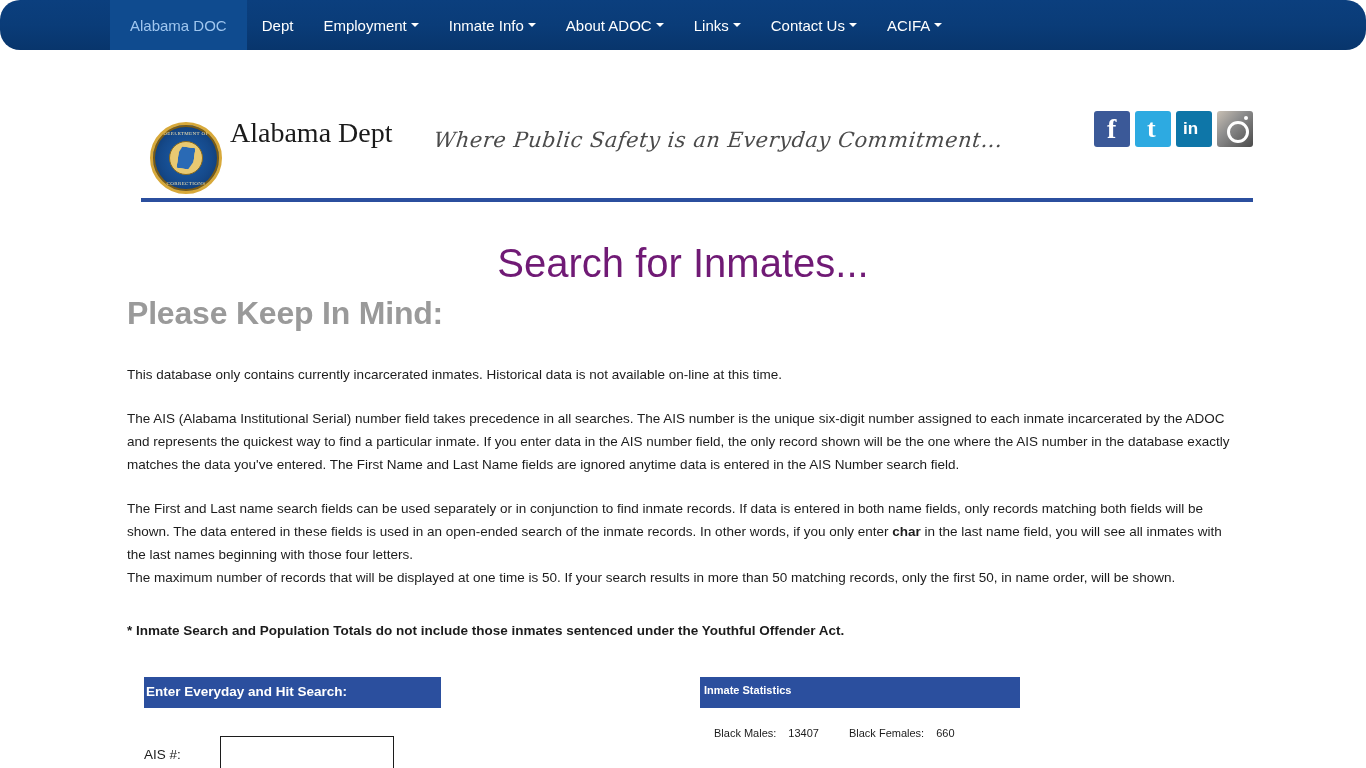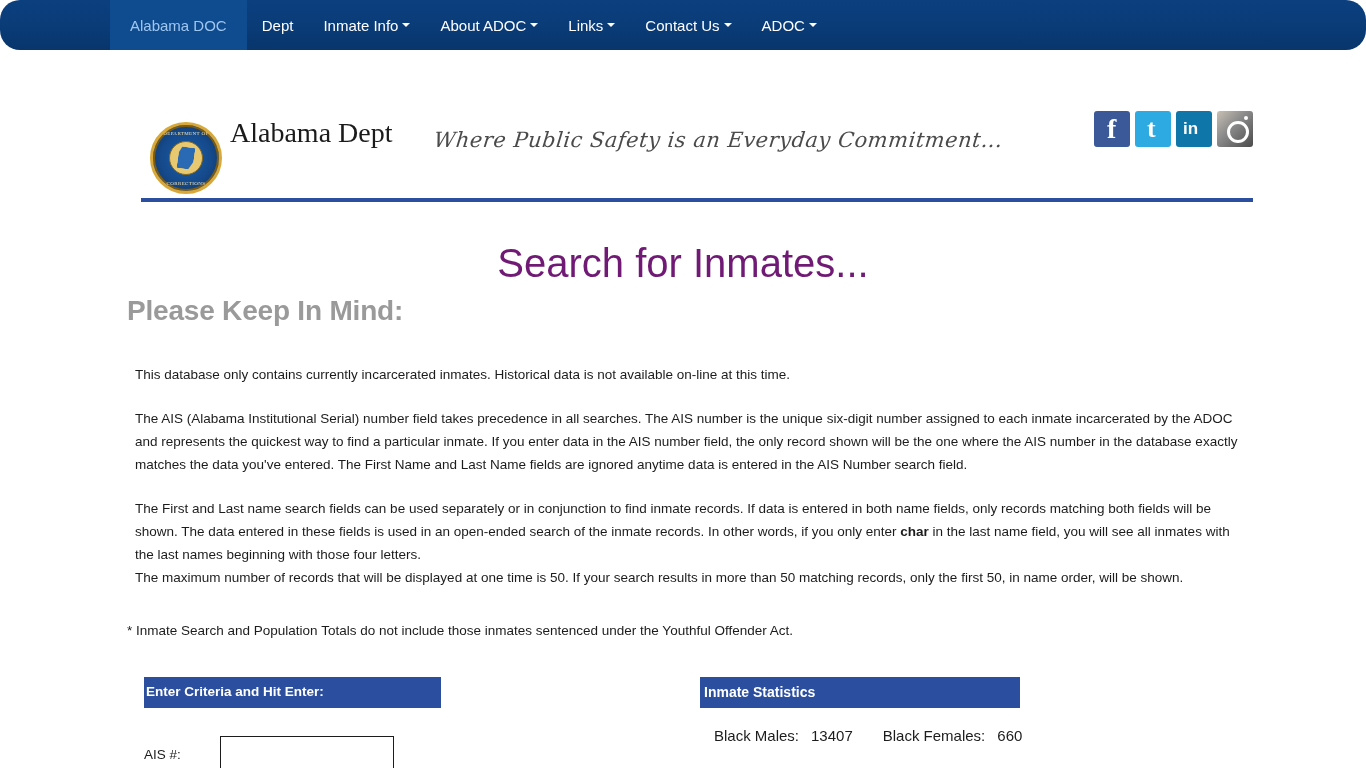--- a/index.html
+++ b/index.html
@@ -118,32 +118,32 @@
     position: absolute; left: 127px; top: 148px; width: 1112px; height: 4px;
     background: #2b4f9e;
   }
   
   .page-title {
     position: absolute; left: 0; top: 214px; width: 1366px;
     text-align: center; font-size: 40px; color: #701a75; font-weight: 400;
   }
   .keep-in-mind {
     position: absolute; left: 127px; top: 295px;
-    font-size: 28px; color: #9a9a9a; font-weight: bold;
+    font-size: 32px; color: #9a9a9a; font-weight: bold;
     letter-spacing: -0.2px;
   }
   .body-copy {
     position: absolute; left: 127px; top: 363px; width: 1112px;
     font-size: 13.5px; color: #1c1c1c; line-height: 23px;
   }
-  .body-copy p { margin: 0 0 21px 8px; }
+  .body-copy p { margin: 0 0 21px 0; }
   .body-copy p.tight { margin-bottom: 0; }
   .note {
     position: absolute; left: 127px; top: 623px; width: 1112px;
-    font-size: 13.5px; font-weight: normal; color: #1c1c1c;
+    font-size: 13.5px; font-weight: bold; color: #1c1c1c;
   }
   
   .search-panel {
     position: absolute; left: 144px; top: 677px; width: 297px;
   }
   .panel-head {
     background: #2b4f9e; color: #ffffff; font-size: 13.5px; font-weight: bold;
     padding: 7px 0 7px 2px; height: 31px;
   }
   .field-row {
@@ -153,61 +153,65 @@
   .ais-input {
     width: 174px; height: 36px; border: 1px solid #1c1c1c;
     background: #ffffff; font-size: 14px; padding: 0 5px;
     font-family: "Liberation Sans", sans-serif;
   }
   
   .stats-panel {
     position: absolute; left: 700px; top: 677px; width: 320px;
   }
   .stats-head {
-    background: #2b4f9e; color: #ffffff; font-size: 14px; font-weight: bold;
+    background: #2b4f9e; color: #ffffff; font-size: 11px; font-weight: bold;
     padding: 7px 0 7px 4px; height: 31px;
   }
   .stats-table {
-    margin-top: 16px; border-collapse: collapse; font-size: 15px; color: #1c1c1c;
+    margin-top: 16px; border-collapse: collapse; font-size: 11px; color: #1c1c1c;
   }
   .stats-table td { padding: 3px 0; white-space: nowrap; }
   .st-label { padding-left: 14px !important; }
   .st-value { padding-left: 12px !important; }
   .st-label2 { padding-left: 30px !important; }
   .st-value2 { padding-left: 12px !important; }
 </style>
 </head>
 <body>
 
 <div class="topbar">
   <div class="topbar-inner">
     <a class="brand-tab" href="#">
       <span>Alabama DOC</span>
     </a>
     <a class="nav-item" href="#">
       <span>Dept</span>
     </a>
     <a class="nav-item" href="#">
+      <span>Employment</span>
+      <span class="caret"></span>
+    </a>
+    <a class="nav-item" href="#">
       <span>Inmate Info</span>
       <span class="caret"></span>
     </a>
     <a class="nav-item" href="#">
       <span>About ADOC</span>
       <span class="caret"></span>
     </a>
     <a class="nav-item" href="#">
       <span>Links</span>
       <span class="caret"></span>
     </a>
     <a class="nav-item" href="#">
       <span>Contact Us</span>
       <span class="caret"></span>
     </a>
     <a class="nav-item" href="#">
-      <span>ADOC</span>
+      <span>ACIFA</span>
       <span class="caret"></span>
     </a>
   </div>
 </div>
 
 <div class="header">
   <div class="logo-seal">
     <div class="seal-text-top">DEPARTMENT OF</div>
     <div class="seal-center"></div>
     <div class="seal-state"></div>
@@ -234,21 +238,21 @@
 <div class="body-copy">
   <p>This database only contains currently incarcerated inmates. Historical data is not available on-line at this time.</p>
   <p>The AIS (Alabama Institutional Serial) number field takes precedence in all searches. The AIS number is the unique six-digit number assigned to each inmate incarcerated by the ADOC and represents the quickest way to find a particular inmate. If you enter data in the AIS number field, the only record shown will be the one where the AIS number in the database exactly matches the data you've entered. The First Name and Last Name fields are ignored anytime data is entered in the AIS Number search field.</p>
   <p class="tight">The First and Last name search fields can be used separately or in conjunction to find inmate records. If data is entered in both name fields, only records matching both fields will be shown. The data entered in these fields is used in an open-ended search of the inmate records. In other words, if you only enter <b>char</b> in the last name field, you will see all inmates with the last names beginning with those four letters.</p>
   <p>The maximum number of records that will be displayed at one time is 50. If your search results in more than 50 matching records, only the first 50, in name order, will be shown.</p>
 </div>
 
 <div class="note">* Inmate Search and Population Totals do not include those inmates sentenced under the Youthful Offender Act.</div>
 
 <div class="search-panel">
-  <div class="panel-head">Enter Criteria and Hit Enter:</div>
+  <div class="panel-head">Enter Everyday and Hit Search:</div>
   <div class="field-row">
     <label class="field-label">AIS #:</label>
     <input class="ais-input" type="text" placeholder="" style="">
   </div>
 </div>
 
 <div class="stats-panel">
   <div class="stats-head">Inmate Statistics</div>
   <table class="stats-table">
     <tbody>

